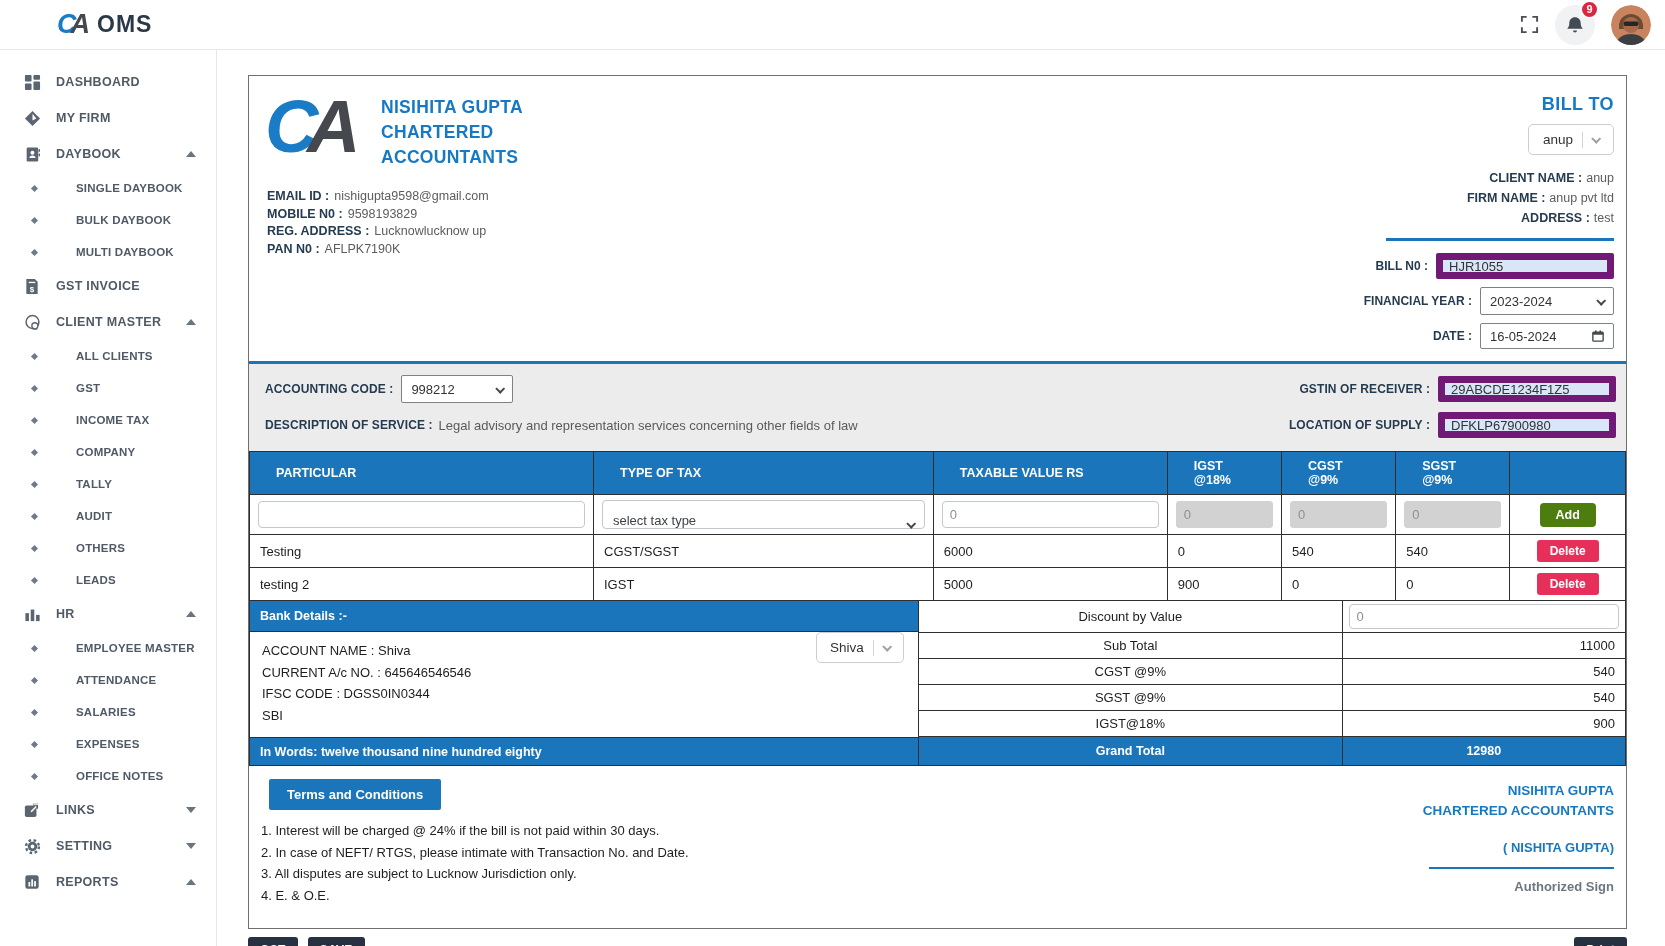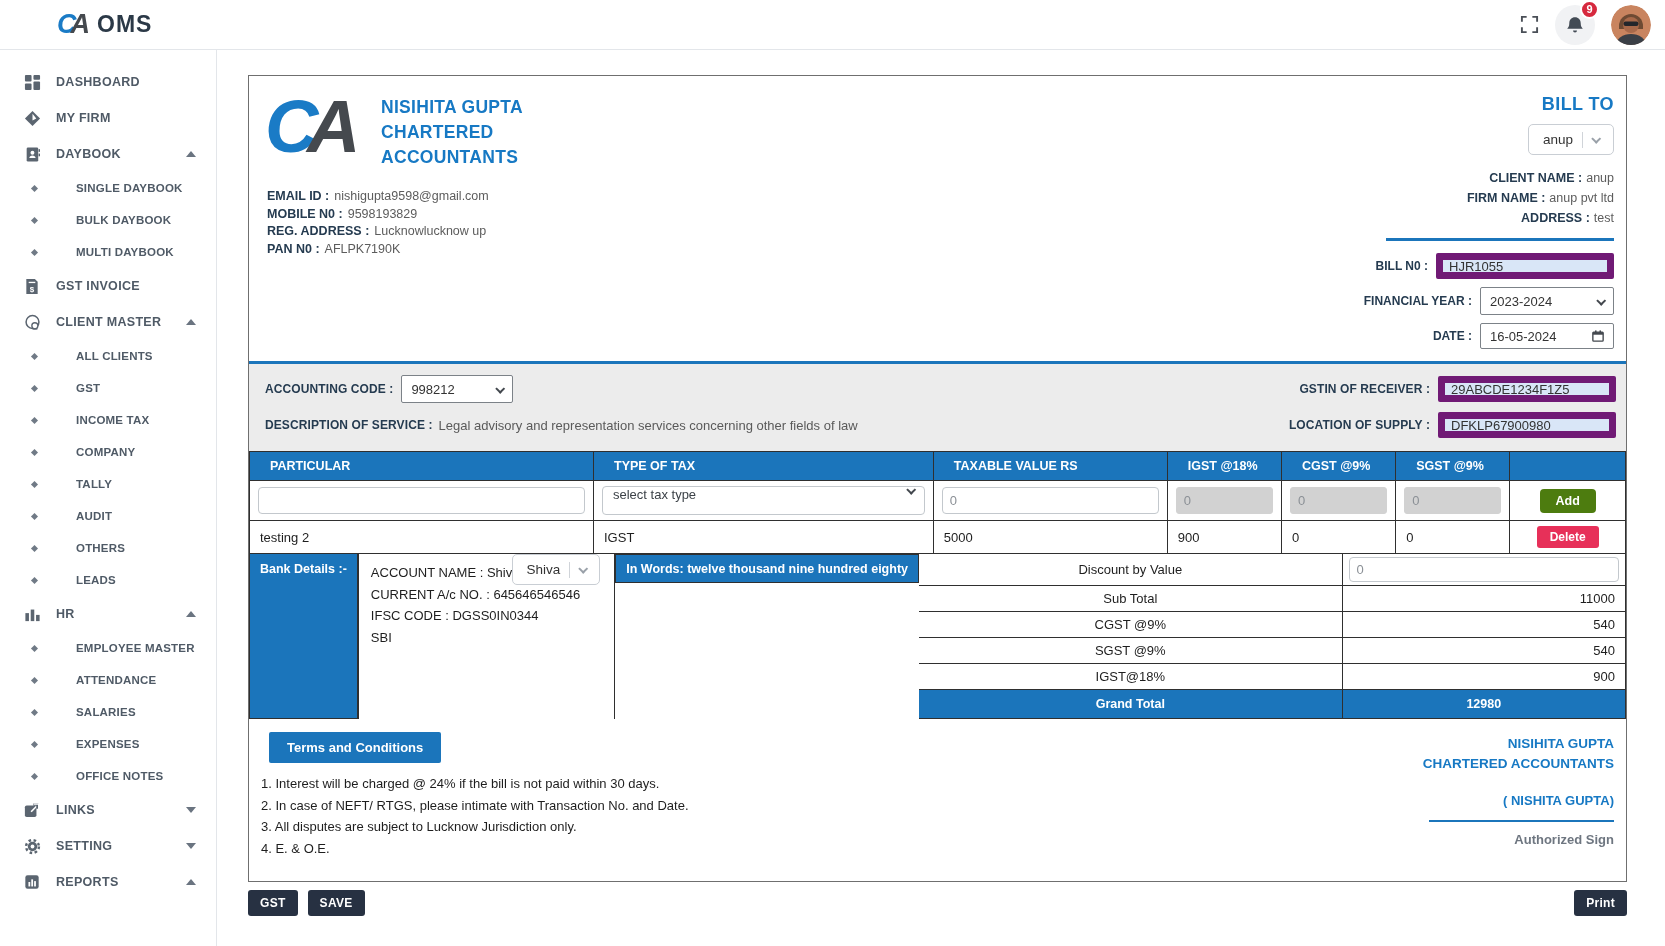--- a/index.html
+++ b/index.html
@@ -85,37 +85,37 @@
   .band-row{ display:flex; justify-content:space-between; align-items:center;}
   .band-row + .band-row{ margin-top:9px;}
   .band-left, .band-right{ display:flex; align-items:center;}
   .band-label{ font-size:12px; font-weight:800; color:var(--navy); letter-spacing:.1px;}
   .acc-select{ width:112px; height:28px; margin-left:8px;}
   .desc-value{ font-size:13px; color:#5a5a5a; margin-left:6px;}
   .band-input{ width:178px; margin-left:8px; background:var(--lightblue);}
   
   .inv-table{ width:100%; border-collapse:collapse; table-layout:fixed;}
   .inv-table th{ background:var(--blue); color:#fff; font-size:12.5px; font-weight:700;
-    text-align:left; padding:7px 20px; border:1px solid var(--cellb); border-top:none;}
+    text-align:left; padding:7px 26px; border:1px solid var(--cellb); border-top:none;}
   .inv-table td{ border:1px solid var(--cellb); font-size:13px; color:#1e1e1e; padding:5px 10px;}
   .row-input td{ padding:5px 8px;}
   .cell-input{ width:100%; height:27px; border:1px solid #c3c8cd; border-radius:4px;
     padding:0 7px; font-size:13px; color:#333; font-family:"Liberation Sans",sans-serif;}
   .cell-input::placeholder{ color:#8b9096;}
   .cell-input.disabled{ background:#d2d2d2; border-color:#d2d2d2; border-radius:3px;}
-  .cell-select{ height:29px; display:flex; justify-content:space-between; align-items:flex-start;
+  .cell-select{ height:29px; display:flex; justify-content:space-between; align-items:flex-end;
     border:1px solid #c3c8cd; border-radius:4px; padding:0 10px; color:#3c4248;
     font-size:13px; background:#fff; cursor:pointer;gap:44px;}
   .btn-add{ display:block; margin:0 auto; background:#4d7c0f; color:#fff; font-weight:700;
     font-size:12.5px; border:none; border-radius:4px; padding:5px 16px; cursor:pointer;}
   .btn-del{ display:block; margin:0 auto; background:var(--danger); color:#fff; font-weight:700;
     font-size:12px; border:none; border-radius:3px; padding:4px 13px; cursor:pointer;}
   
   .bottom-grid{ display:flex;}
-  .bg-left{ width:670px; display:flex; flex-direction:row; flex:none;}
+  .bg-left{ width:670px; display:flex; flex-direction:column; flex:none;}
   .bank-head{ background:var(--blue); color:#fff; font-weight:700; font-size:12.5px;
     padding:8px 10px; border:1px solid var(--cellb); border-top:none;}
   .bank-body{ flex:1; border-left:1px solid var(--cellb); border-right:1px solid var(--cellb);
     padding:8px 12px; position:relative;}
   .bank-line{ font-size:13px; color:#1e1e1e; line-height:21.5px;}
   .bank-select{ position:absolute; top:0; right:14px; width:88px; height:31px;}
   .inwords{ background:var(--blue); color:#fff; font-weight:700; font-size:12.5px;
     border:1px solid var(--cellb); height:29px; display:flex; align-items:center; padding:0 10px;}
   .bg-right{ flex:1; display:flex; flex-direction:column;}
   .t-row{ display:flex; border-bottom:1px solid var(--cellb); border-right:1px solid var(--cellb); align-items:center;}
@@ -476,20 +476,31 @@
           </td>
           <td><input class="cell-input" placeholder="0" style=""></td>
           <td><input class="cell-input disabled" disabled="" placeholder="0" style=""></td>
           <td><input class="cell-input disabled" disabled="" placeholder="0" style=""></td>
           <td><input class="cell-input disabled" disabled="" placeholder="0" style=""></td>
           <td>
                 <button class="btn-add">Add</button>
               </td>
         </tr>
         <tr>
+          <td>Testing</td>
+          <td>CGST/SGST</td>
+          <td>6000</td>
+          <td>0</td>
+          <td>540</td>
+          <td>540</td>
+          <td>
+                <button class="btn-del">Delete</button>
+              </td>
+        </tr>
+        <tr>
           <td>testing 2</td>
           <td>IGST</td>
           <td>5000</td>
           <td>900</td>
           <td>0</td>
           <td>0</td>
           <td>
                 <button class="btn-del">Delete</button>
               </td>
         </tr>

